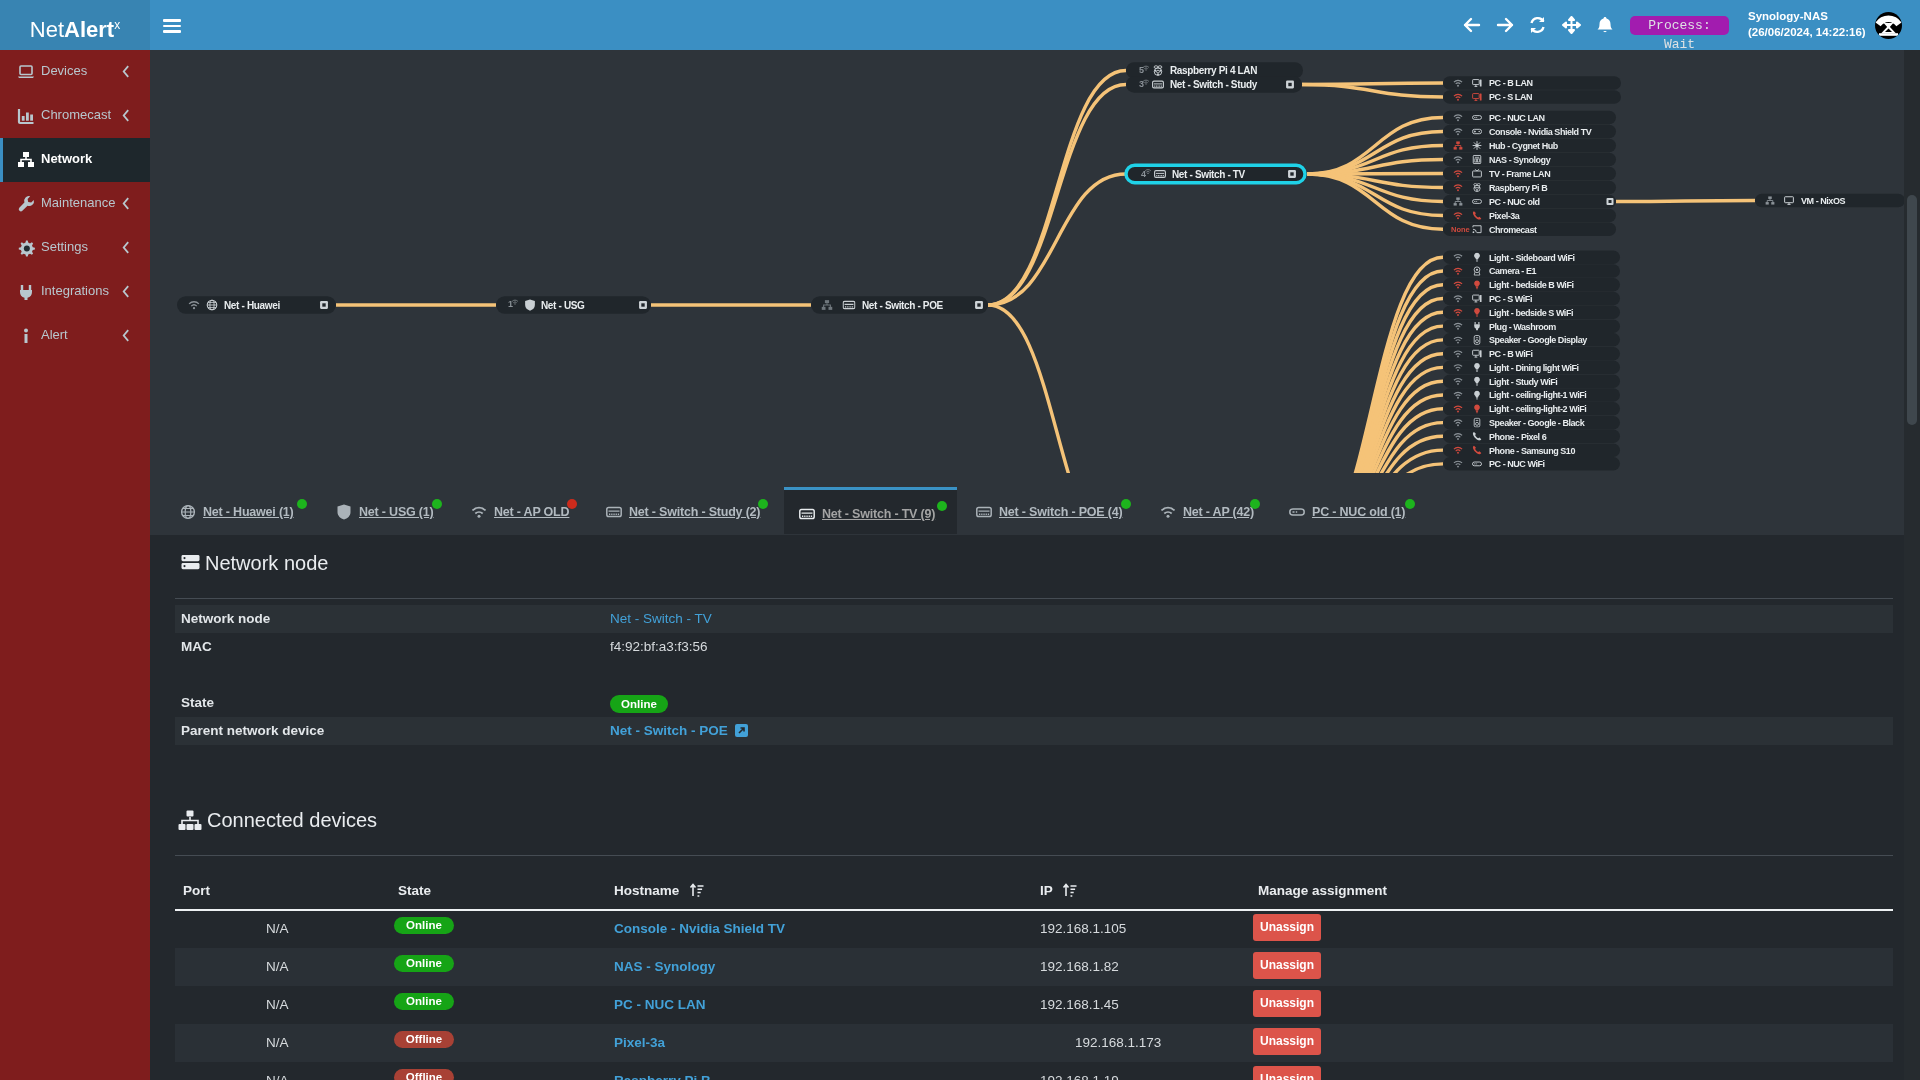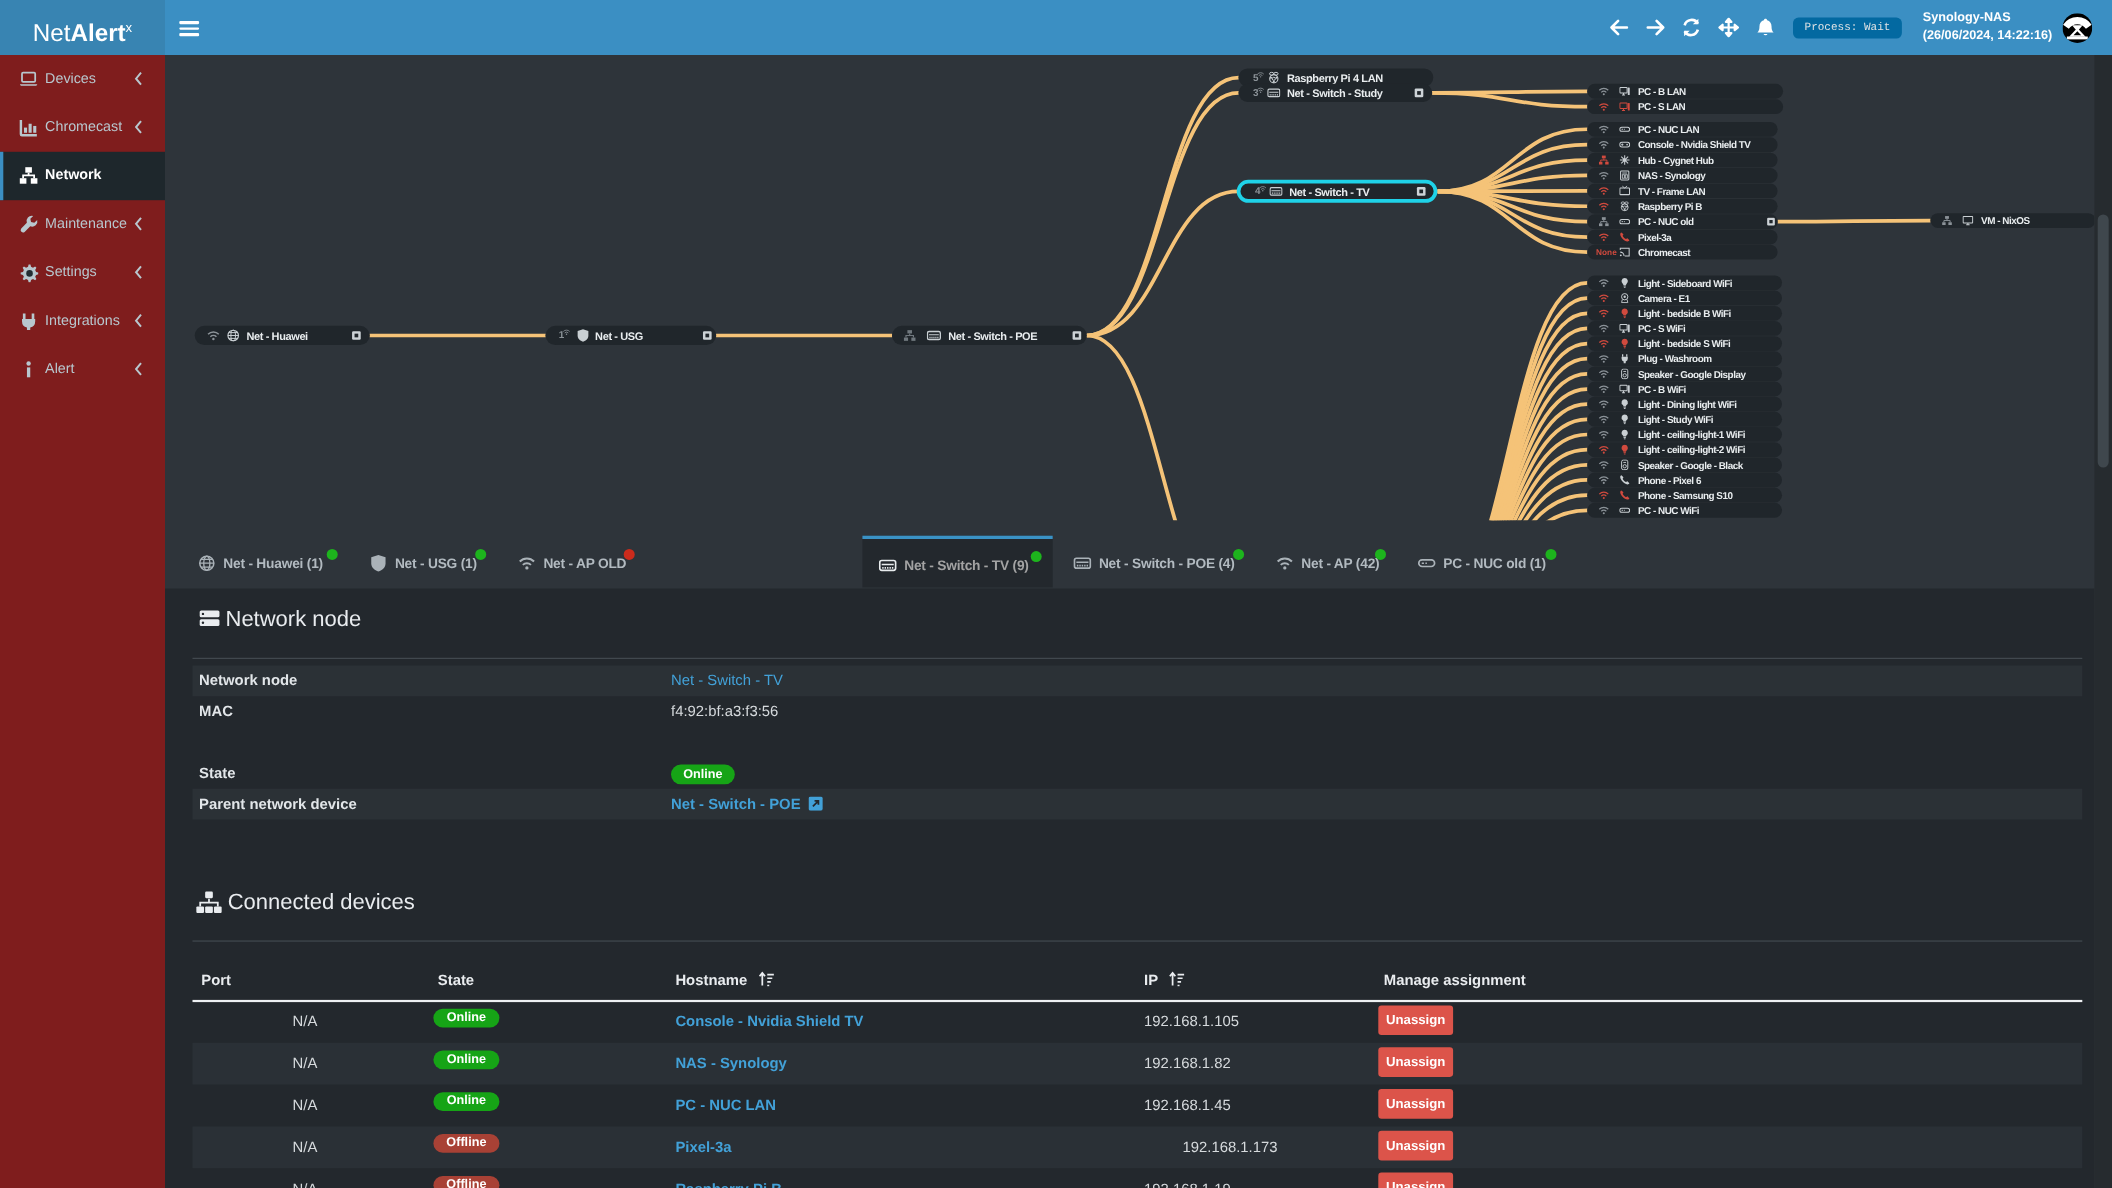--- a/index.html
+++ b/index.html
@@ -5,38 +5,38 @@
 * { margin:0; padding:0; box-sizing:border-box; }
 html,body { width:1920px; height:1080px; overflow:hidden; background:#2e343a; font-family:"Liberation Sans", sans-serif; }
 
 #navbar { position:absolute; left:0; top:0; width:1920px; height:50px; background:#3b8fc3; z-index:30; }
 #logo { position:absolute; left:0; top:0; width:150px; height:50px; background:#3884b2; color:#fff; text-align:center; line-height:50px; font-size:22px; }
 #logo b { font-weight:bold; }
 #logo sup { font-size:12px; }
 #burger { position:absolute; left:163px; top:19px; width:18px; height:14px; }
 #burger div { height:2.5px; background:#fff; margin-bottom:3px; border-radius:1px; }
 .navico { position:absolute; top:16px; }
-#proc { position:absolute; left:1630px; top:16px; width:99px; height:19px; background:#0369a1; border-radius:5px; color:#dfe2e4; font-family:"Liberation Mono", monospace; font-size:10px; text-align:center; line-height:19px; }
+#proc { position:absolute; left:1630px; top:16px; width:99px; height:19px; background:#a21caf; border-radius:5px; color:#dfe2e4; font-family:"Liberation Mono", monospace; font-size:13px; text-align:center; line-height:19px; }
 #nastime { position:absolute; left:1748px; top:8px; text-align:left; color:#fff; font-size:11.5px; font-weight:bold; line-height:16px; }
 #avatar { position:absolute; left:1875px; top:11.5px; width:27px; height:27px; }
 
 #sidebar { position:absolute; left:0; top:50px; width:150px; height:1030px; background:#7f1d1d; z-index:20; }
 .sitem { position:relative; height:44px; color:#b8c7ce; font-size:13px; }
 .sitem .lbl { position:absolute; left:41px; top:13px; }
 .sitem .ic { position:absolute; left:17px; top:13px; width:18px; height:18px; }
 .sitem .chev { position:absolute; right:20px; top:14px; width:9px; height:15px; }
 .sitem.active { background:#1e272c; color:#fff; border-left:3px solid #3b8fc3; }
 .sitem.active .ic { left:14px; }
 .sitem.active .lbl { left:38px; font-weight:bold; }
 
 #tree { position:absolute; left:150px; top:50px; }
 
 #tabs { position:absolute; left:150px; top:487px; width:1754px; height:48px; z-index:5; }
 .tab { position:absolute; top:1px; height:47px; color:#b2bac0; font-size:12.5px; font-weight:bold; letter-spacing:-0.2px; }
-.tab .tlbl { position:absolute; top:17px; white-space:nowrap; }
+.tab .tlbl { position:absolute; top:17px; white-space:nowrap;text-decoration:underline; }
 .tab .tic { position:absolute; top:16px; width:20px; height:16px; }
 .tab .dot { position:absolute; width:10px; height:10px; border-radius:50%; background:#1db41d; top:11px; right:10px; }
 .tab .dot.red { background:#cc2b1c; }
 .tab.active { background:#23282d; border-top:3px solid #3a92c5; color:#a3a3a3; top:0; }
 
 #pane { position:absolute; left:150px; top:535px; width:1754px; height:545px; background:#23282d; }
 .sect-title { position:absolute; color:#e9ecef; font-size:20px; }
 .shr { position:absolute; left:25px; width:1718px; height:1px; background:#454c53; }
 .drow { position:absolute; left:25px; width:1718px; height:28px; }
 .drow.striped { background:#2b3136; }
@@ -473,20 +473,27 @@
   <span class="tlbl" style="left:38px">Net - USG (1)</span>
   <div class="dot"></div>
 </div>
 <div class="tab" style="left:306px;width:131px">
   <svg class="tic" style="left:13px" viewBox="0 0 20 16">
         <use href="#wifi" width="17" height="16" x="1.5" fill="#aab2b8" stroke="#aab2b8"></use>
       </svg>
   <span class="tlbl" style="left:38px">Net - AP OLD</span>
   <div class="dot red"></div>
 </div>
+<div class="tab" style="left:441px;width:187px">
+  <svg class="tic" style="left:13px" viewBox="0 0 20 16">
+        <use href="#switch" width="17" height="16" x="1.5" fill="#aab2b8" stroke="#aab2b8"></use>
+      </svg>
+  <span class="tlbl" style="left:38px">Net - Switch - Study (2)</span>
+  <div class="dot"></div>
+</div>
 <div class="tab active" style="left:634px;width:173px">
   <svg class="tic" style="left:13px" viewBox="0 0 20 16">
         <use href="#switch" width="17" height="16" x="1.5" fill="#e8ecee" stroke="#e8ecee"></use>
       </svg>
   <span class="tlbl" style="left:38px">Net - Switch - TV (9)</span>
   <div class="dot"></div>
 </div>
 <div class="tab" style="left:811px;width:180px">
   <svg class="tic" style="left:13px" viewBox="0 0 20 16">
         <use href="#switch" width="17" height="16" x="1.5" fill="#aab2b8" stroke="#aab2b8"></use>

